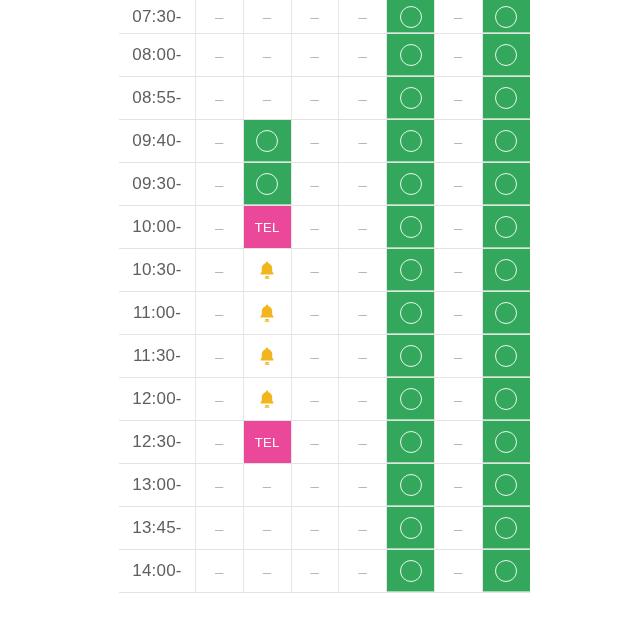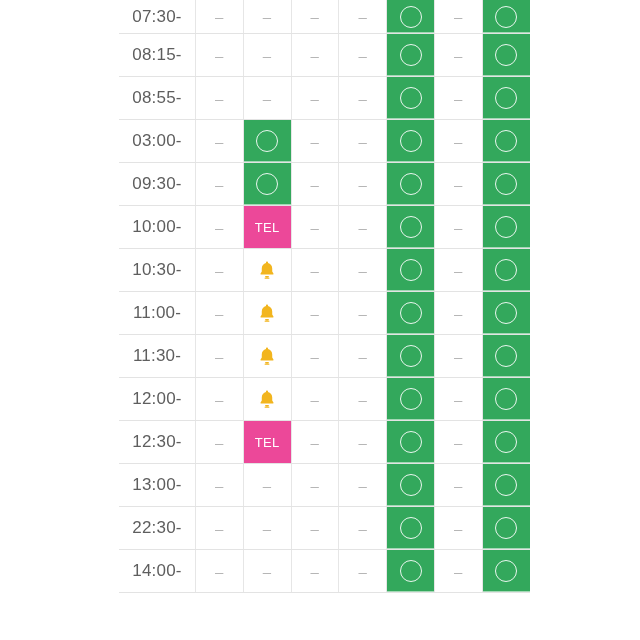--- a/index.html
+++ b/index.html
@@ -148,21 +148,21 @@
           <td class="slot-cell">
             <div class="slot state-empty">–</div>
           </td>
           <td class="slot-cell">
             <div class="slot state-open">
               <span class="ring"></span>
             </div>
           </td>
         </tr>
         <tr>
-          <td class="time-cell">08:15-</td>
+          <td class="time-cell">08:00-</td>
           <td class="slot-cell">
             <div class="slot state-empty">–</div>
           </td>
           <td class="slot-cell">
             <div class="slot state-empty">–</div>
           </td>
           <td class="slot-cell">
             <div class="slot state-empty">–</div>
           </td>
           <td class="slot-cell">
@@ -204,21 +204,21 @@
           <td class="slot-cell">
             <div class="slot state-empty">–</div>
           </td>
           <td class="slot-cell">
             <div class="slot state-open">
               <span class="ring"></span>
             </div>
           </td>
         </tr>
         <tr>
-          <td class="time-cell">03:00-</td>
+          <td class="time-cell">09:40-</td>
           <td class="slot-cell">
             <div class="slot state-empty">–</div>
           </td>
           <td class="slot-cell">
             <div class="slot state-open">
               <span class="ring"></span>
             </div>
           </td>
           <td class="slot-cell">
             <div class="slot state-empty">–</div>
@@ -484,21 +484,21 @@
           <td class="slot-cell">
             <div class="slot state-empty">–</div>
           </td>
           <td class="slot-cell">
             <div class="slot state-open">
               <span class="ring"></span>
             </div>
           </td>
         </tr>
         <tr>
-          <td class="time-cell">22:30-</td>
+          <td class="time-cell">13:45-</td>
           <td class="slot-cell">
             <div class="slot state-empty">–</div>
           </td>
           <td class="slot-cell">
             <div class="slot state-empty">–</div>
           </td>
           <td class="slot-cell">
             <div class="slot state-empty">–</div>
           </td>
           <td class="slot-cell">

